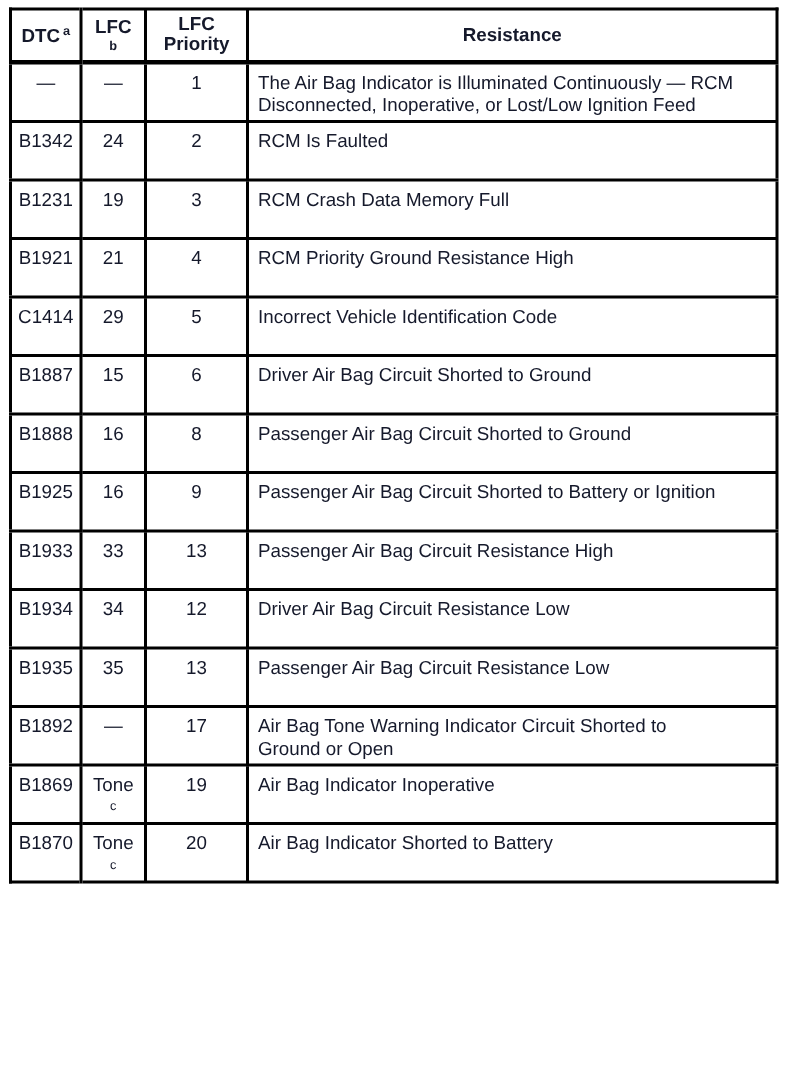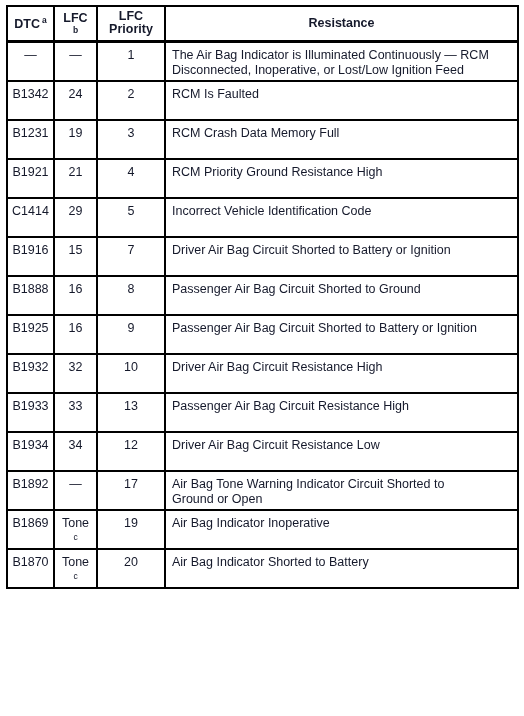--- a/index.html
+++ b/index.html
@@ -161,65 +161,65 @@
         </tr>
         <tr class="row-1line">
           <td class="cell-dtc">C1414</td>
           <td class="cell-lfc"><span>29</span></td>
           <td class="cell-priority">5</td>
           <td class="cell-desc">
             <span class="desc-line">Incorrect Vehicle Identification Code</span>
           </td>
         </tr>
         <tr class="row-1line">
-          <td class="cell-dtc">B1916</td>
+          <td class="cell-dtc">B1887</td>
           <td class="cell-lfc"><span>15</span></td>
-          <td class="cell-priority">7</td>
-          <td class="cell-desc">
-            <span class="desc-line">Driver Air Bag Circuit Shorted to Battery or Ignition</span>
+          <td class="cell-priority">6</td>
+          <td class="cell-desc">
+            <span class="desc-line">Driver Air Bag Circuit Shorted to Ground</span>
           </td>
         </tr>
         <tr class="row-1line">
           <td class="cell-dtc">B1888</td>
           <td class="cell-lfc"><span>16</span></td>
           <td class="cell-priority">8</td>
           <td class="cell-desc">
             <span class="desc-line">Passenger Air Bag Circuit Shorted to Ground</span>
           </td>
         </tr>
         <tr class="row-1line">
           <td class="cell-dtc">B1925</td>
           <td class="cell-lfc"><span>16</span></td>
           <td class="cell-priority">9</td>
           <td class="cell-desc">
             <span class="desc-line">Passenger Air Bag Circuit Shorted to Battery or Ignition</span>
           </td>
         </tr>
         <tr class="row-1line">
-          <td class="cell-dtc">B1932</td>
-          <td class="cell-lfc"><span>32</span></td>
-          <td class="cell-priority">10</td>
-          <td class="cell-desc">
-            <span class="desc-line">Driver Air Bag Circuit Resistance High</span>
-          </td>
-        </tr>
-        <tr class="row-1line">
           <td class="cell-dtc">B1933</td>
           <td class="cell-lfc"><span>33</span></td>
           <td class="cell-priority">13</td>
           <td class="cell-desc">
             <span class="desc-line">Passenger Air Bag Circuit Resistance High</span>
           </td>
         </tr>
         <tr class="row-1line">
           <td class="cell-dtc">B1934</td>
           <td class="cell-lfc"><span>34</span></td>
           <td class="cell-priority">12</td>
           <td class="cell-desc">
             <span class="desc-line">Driver Air Bag Circuit Resistance Low</span>
+          </td>
+        </tr>
+        <tr class="row-1line">
+          <td class="cell-dtc">B1935</td>
+          <td class="cell-lfc"><span>35</span></td>
+          <td class="cell-priority">13</td>
+          <td class="cell-desc">
+            <span class="desc-line">Passenger Air Bag Circuit Resistance Low</span>
           </td>
         </tr>
         <tr class="row-2line">
           <td class="cell-dtc">B1892</td>
           <td class="cell-lfc"><span>—</span></td>
           <td class="cell-priority">17</td>
           <td class="cell-desc">
             <span class="desc-line">Air Bag Tone Warning Indicator Circuit Shorted to</span>
             <span class="desc-line">Ground or Open</span>
           </td>

